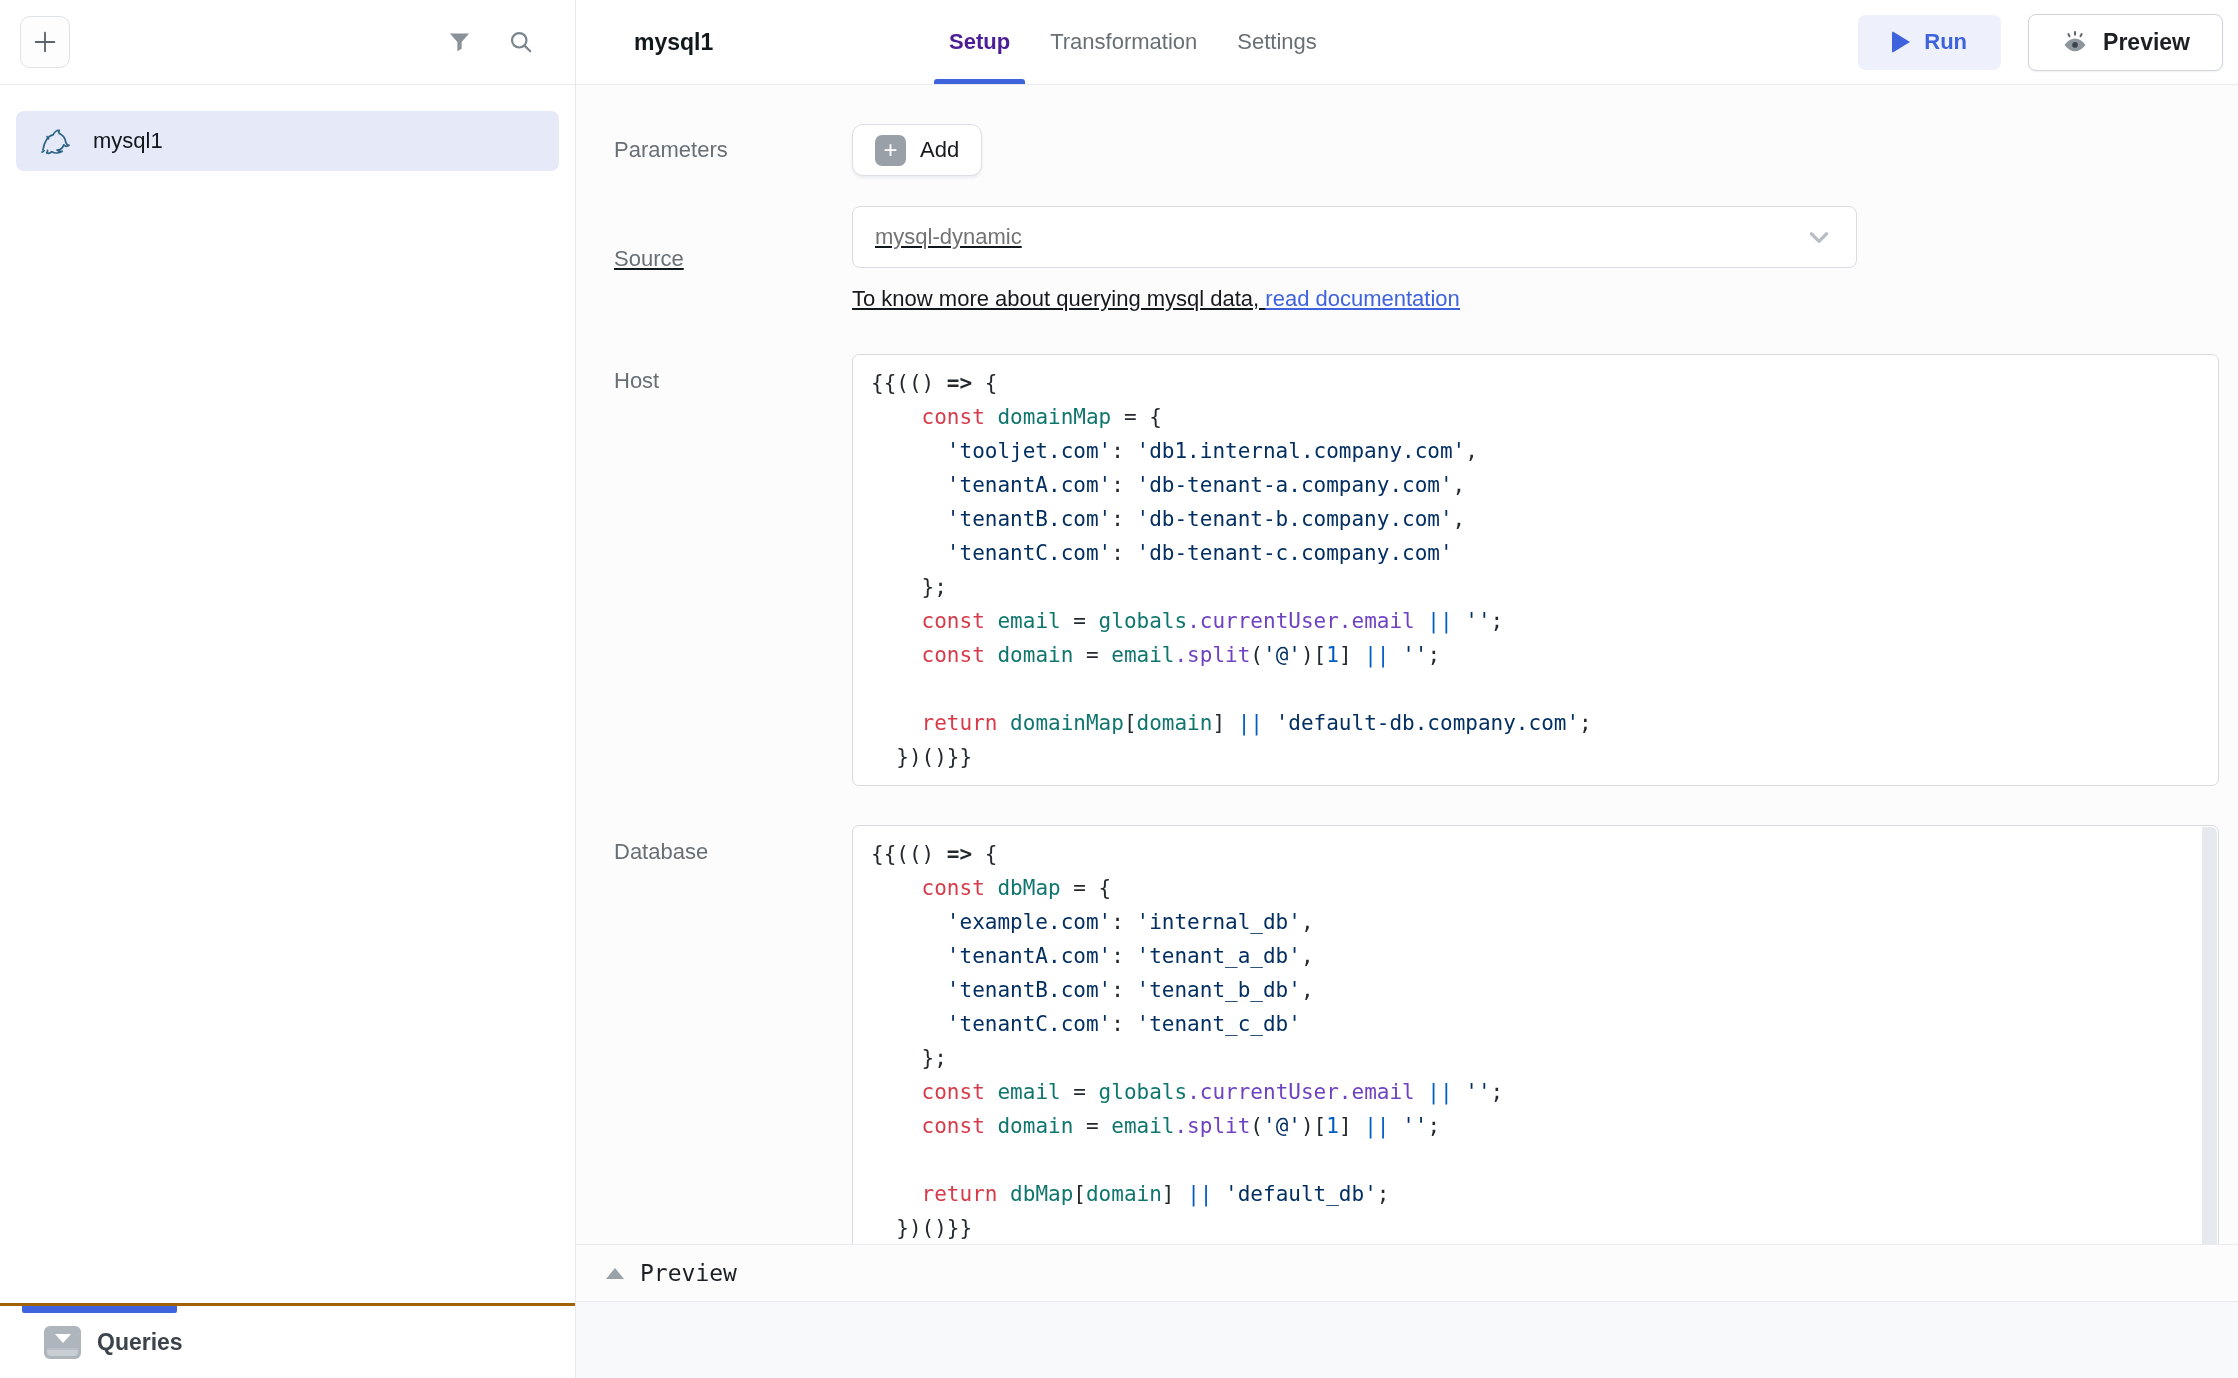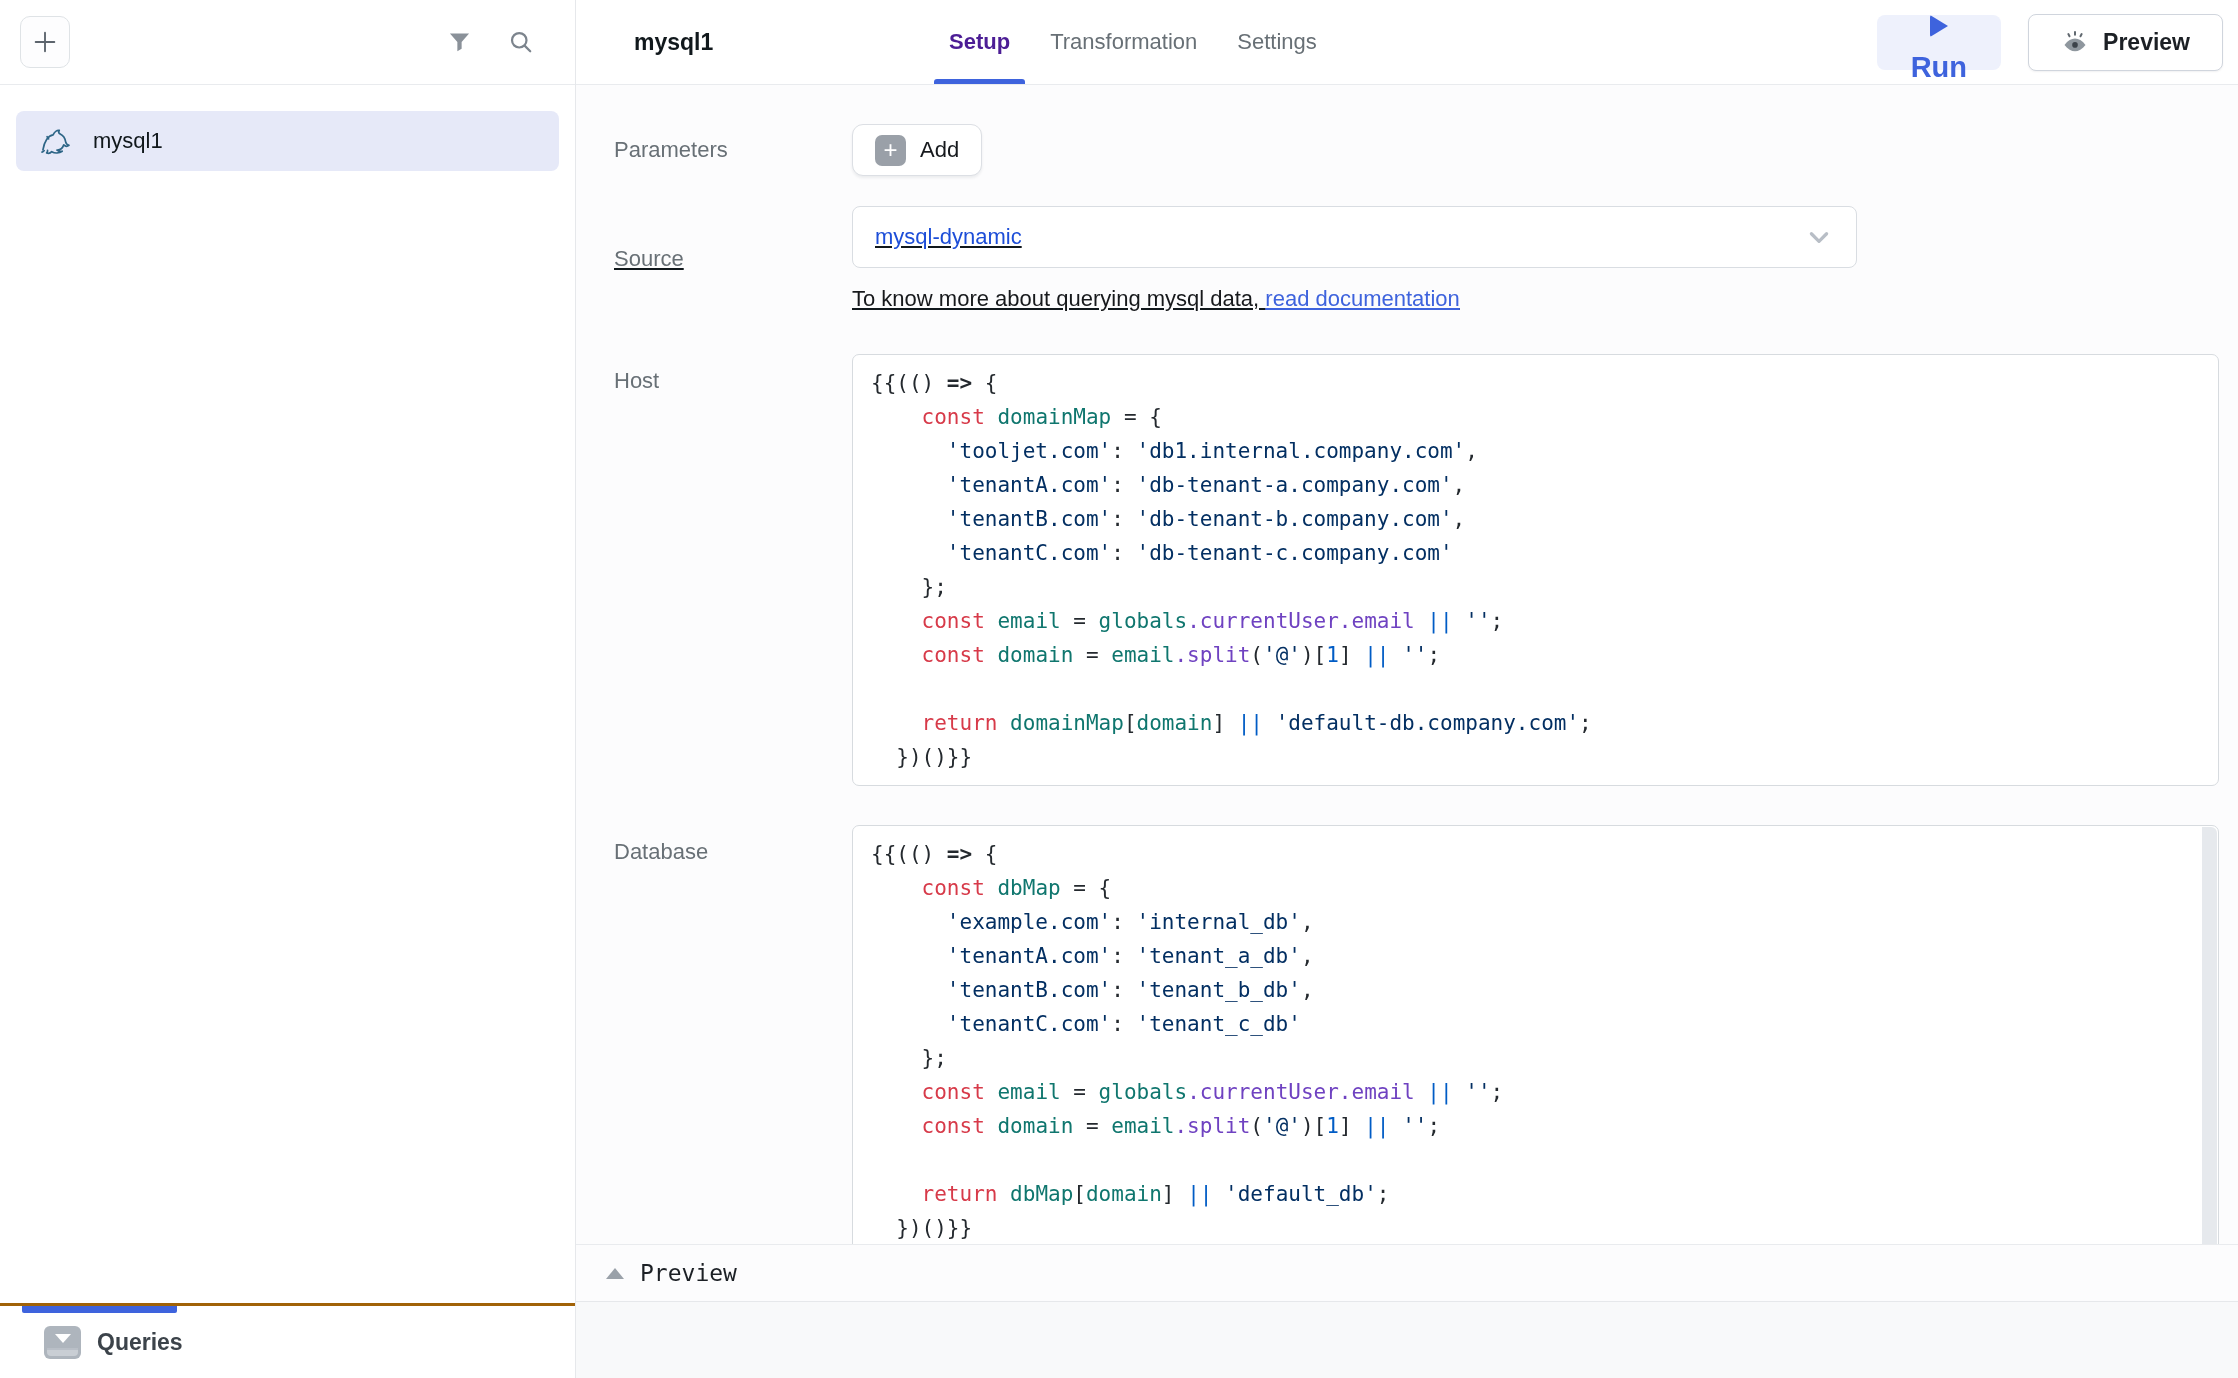--- a/index.html
+++ b/index.html
@@ -30,40 +30,40 @@
 
   
   .main { flex: 1; display: flex; flex-direction: column; background: #fcfcfd; min-width: 0; }
   .main-header { height: 85px; flex: none; background: #fff; border-bottom: 1px solid #e9ebee; display: flex; align-items: center; padding: 0 15px 0 58px; }
   .query-title { font-size: 23px; font-weight: 700; color: #11181c; width: 300px; flex: none; }
   .tabs { display: flex; align-self: stretch; align-items: stretch; gap: 10px; }
   .tab { display: flex; align-items: center; padding: 0 15px; font-size: 22px; color: #687076; font-weight: 500; cursor: pointer; position: relative; }
   .tab.active { color: #4c1d95; font-weight: 700; align-items: center; }
   .tab.active::after { content: ""; position: absolute; left: 0; right: 0; bottom: 0; height: 5px; background: #3e63dd; border-radius: 3px 3px 0 0; }
   .header-actions { margin-left: auto; display: flex; align-items: center; gap: 27px; }
-  .run-button { height: 55px; padding: 0 34px; background: #eef1fc; border: none; border-radius: 8px; display: flex; align-items: center; gap: 14px; cursor: pointer; font-size: 29px; font-weight: 600; color: #3e63dd; font-family: "Liberation Sans", sans-serif; flex-direction: column; }
+  .run-button { height: 55px; padding: 0 34px; background: #eef1fc; border: none; border-radius: 8px; display: flex; align-items: center; gap: 14px; cursor: pointer; font-size: 22px; font-weight: 600; color: #3e63dd; font-family: "Liberation Sans", sans-serif; }
   .play-icon { width: 0; height: 0; border-top: 11px solid transparent; border-bottom: 11px solid transparent; border-left: 18px solid #3e63dd; border-radius: 2px; }
   .preview-button { height: 57px; padding: 0 32px; background: #fff; border: 1px solid #d0d5dd; border-radius: 8px; box-shadow: 0 1px 2px rgba(16,24,40,.06); display: flex; align-items: center; gap: 14px; cursor: pointer; font-size: 23px; font-weight: 600; color: #1c2025; font-family: "Liberation Sans", sans-serif; }
 
   .main-body { flex: 1; padding: 39px 28px 0 30px; overflow: hidden; }
   .form-row { display: flex; align-items: center; margin-left: 8px; }
   .form-row.top { align-items: flex-start; }
   .form-label { width: 238px; flex: none; font-size: 22px; color: #687076; font-weight: 500; }
   .form-label.pt { padding-top: 14px; }
   .form-field { flex: 1; min-width: 0; }
 
   .row-parameters { margin-bottom: 30px; }
   .row-source { margin-bottom: 0; text-decoration: underline; }
   .row-host { margin-top: 42px; margin-bottom: 39px; }
 
   .add-param-button { height: 52px; padding: 0 22px; background: #fff; border: 1px solid #dcdfe4; border-radius: 11px; box-shadow: 0 2px 3px rgba(16,24,40,.07); display: flex; align-items: center; gap: 14px; cursor: pointer; font-size: 22px; color: #16191d; font-family: "Liberation Sans", sans-serif; }
   .plus-badge { width: 31px; height: 31px; background: #9aa0a8; border-radius: 7px; color: #fff; font-size: 24px; line-height: 29px; text-align: center; display: block; }
 
   .select-box { width: 1005px; height: 62px; background: #fff; border: 1px solid #d9dde2; border-radius: 8px; display: flex; align-items: center; justify-content: space-between; padding: 0 24px 0 22px; cursor: pointer; }
-  .select-value { font-size: 22px; color: #1d4ed8; }
+  .select-value { font-size: 22px; color: #737373; }
   .help-text { margin-top: 18px; font-size: 22px; color: #17191c; }
   .doc-link { color: #3e63dd; text-decoration: underline; cursor: pointer; }
 
   .code-editor { position: relative; width: 1367px; background: #fff; border: 1px solid #d7dbdf; border-radius: 7px; padding: 11px 18px; font-family: "DejaVu Sans Mono", monospace; font-size: 21px; line-height: 34px; color: #24292e; cursor: text; }
   .code-line { white-space: pre; min-height: 34px; }
   .tok-p { color: #24292e; }
   .tok-b { color: #24292e; font-weight: 700; }
   .tok-k { color: #d73a49; }
   .tok-v { color: #0f766e; }
   .tok-f { color: #6f42c1; }

